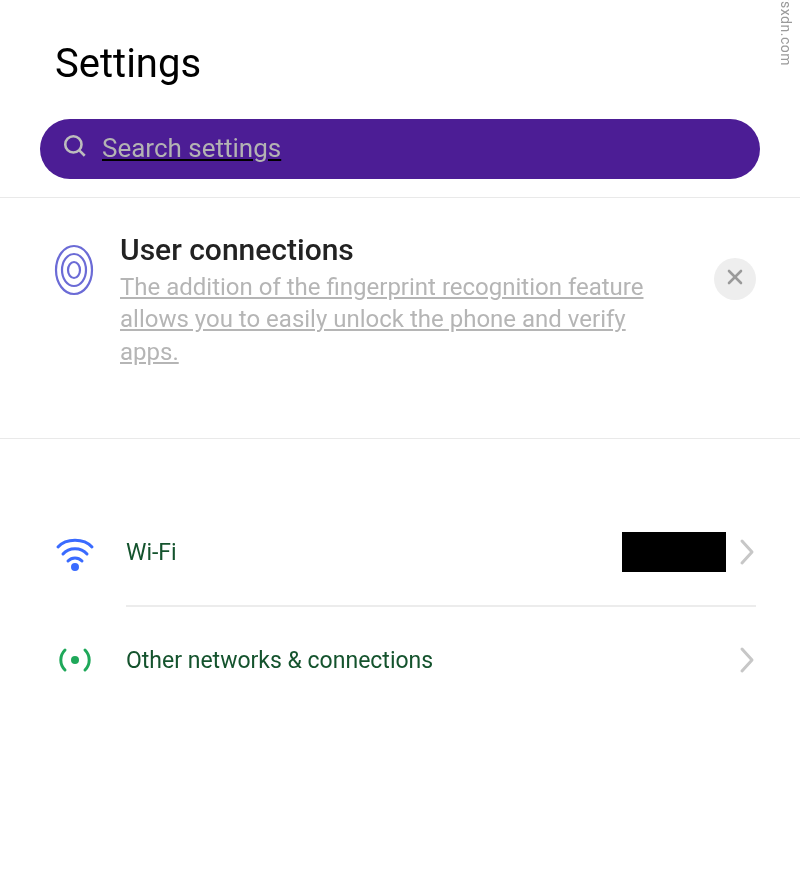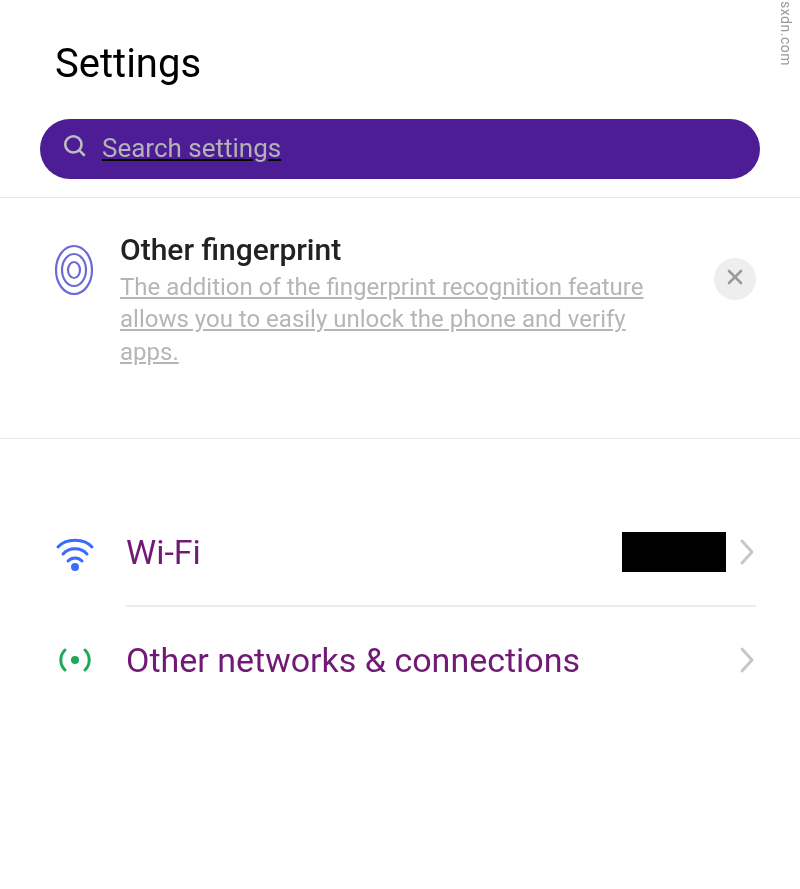--- a/index.html
+++ b/index.html
@@ -98,22 +98,22 @@
     .row-icon {
       width: 42px;
       height: 42px;
       display: flex;
       align-items: center;
       justify-content: center;
       flex-shrink: 0;
       margin-right: 30px;
     }
     .row-label {
-      font-size: 34px;
-      color: #701a75;
+      font-size: 23px;
+      color: #14532d;
       flex: 1;
     }
     .row-value {
       width: 104px;
       height: 40px;
       background: #000;
       margin-right: 12px;
     }
     .chevron {
       width: 18px;
@@ -169,21 +169,21 @@
 
 <div class="card">
   <span class="fp-icon">
     <svg viewBox="0 0 40 52" fill="none" stroke="#6b6bd6" stroke-width="2.2">
       <ellipse cx="20" cy="26" rx="6" ry="8"></ellipse>
       <ellipse cx="20" cy="26" rx="12" ry="16"></ellipse>
       <ellipse cx="20" cy="26" rx="18" ry="24"></ellipse>
     </svg>
   </span>
   <div class="card-body">
-    <div class="card-title">Other fingerprint</div>
+    <div class="card-title">User connections</div>
     <div class="card-desc">The addition of the fingerprint recognition feature allows you to easily unlock the phone and verify apps.</div>
   </div>
   <div class="close-btn">
     <span>
       <svg viewBox="0 0 18 18" stroke="#9a9a9a" stroke-width="2.6" stroke-linecap="round">
         <line x1="3" y1="3" x2="15" y2="15"></line>
         <line x1="15" y1="3" x2="3" y2="15"></line>
       </svg>
     </span>
   </div>

